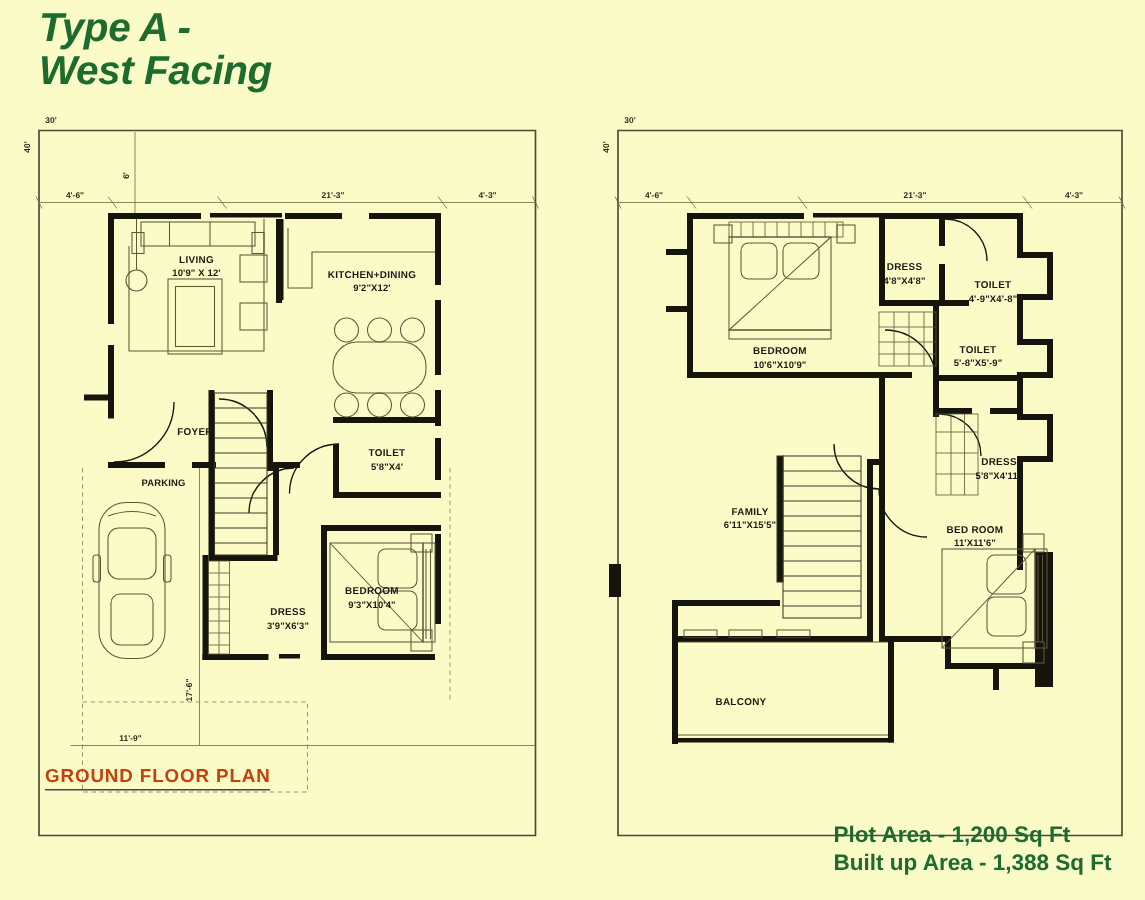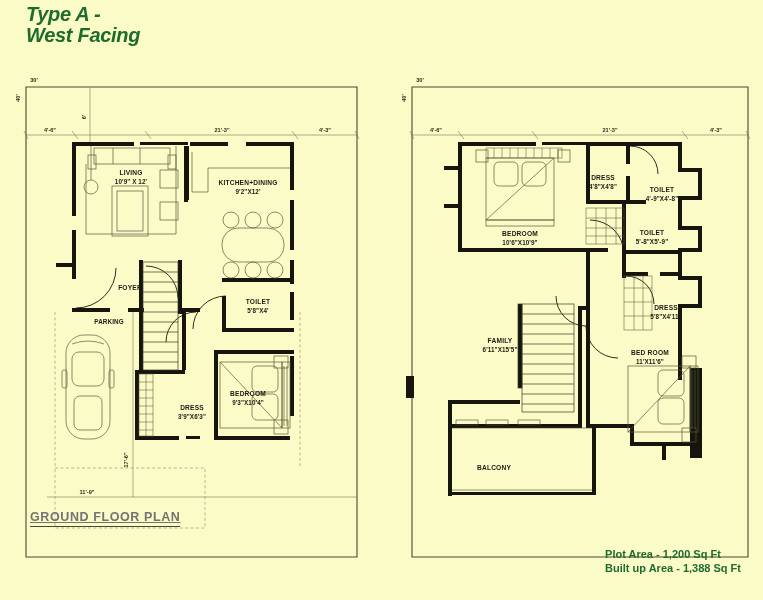--- a/index.html
+++ b/index.html
@@ -8,45 +8,44 @@
     background:#fbfbc8;
     font-family:"Liberation Sans", sans-serif;
     overflow:hidden;
     position:relative;
   }
   #root{position:absolute;left:0;top:0;width:763px;height:600px;}
 
   .title{
     position:absolute;
     left:26px;top:4px;
-    font-size:20px;
+    font-size:27px;
     font-weight:bold;
     font-style:italic;
     color:#1e6b2e;
     line-height:1.06;
     letter-spacing:-0.3px;
     white-space:pre-line;
   }
 
   .plan-caption{
     position:absolute;
     font-size:12.5px;
     font-weight:bold;
     letter-spacing:0.6px;
-    color:#737373;
+    color:#c2410c;
     border-bottom:1.5px solid #4a4a30;
     padding-bottom:2px;
-    text-decoration:underline;
   }
 
   .area-note{
     position:absolute;
     right:22px;top:547px;
     text-align:left;
-    font-size:11px;
+    font-size:15px;
     font-weight:bold;
     color:#1e6b2e;
     line-height:1.28;
     white-space:pre-line;
   }
 
   svg{position:absolute;left:0;top:0;}
   svg text{font-family:"Liberation Sans", sans-serif;fill:#1a1a12;}
   .rl{font-size:6.6px;font-weight:bold;letter-spacing:0.2px;text-anchor:middle;}
   .rl2{font-size:6.3px;font-weight:bold;letter-spacing:0.1px;text-anchor:middle;}

